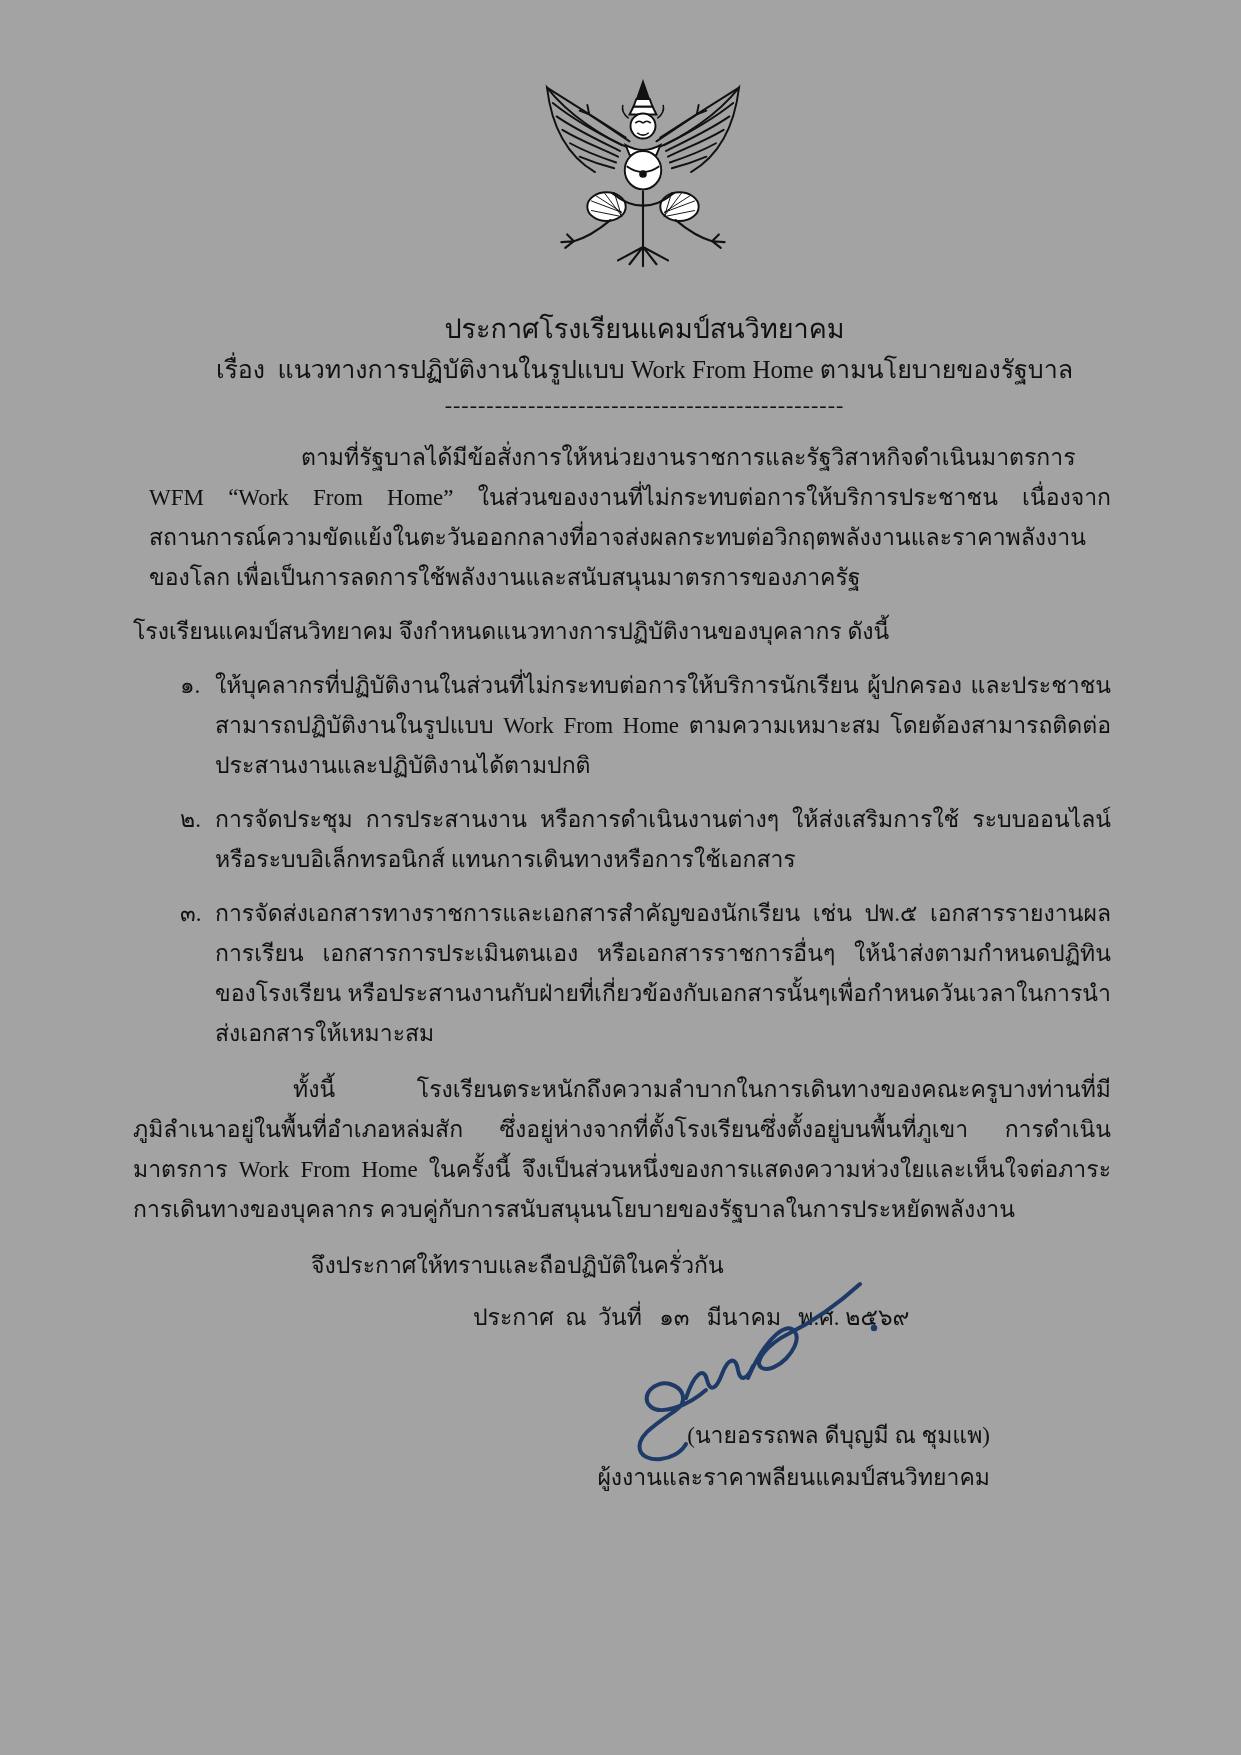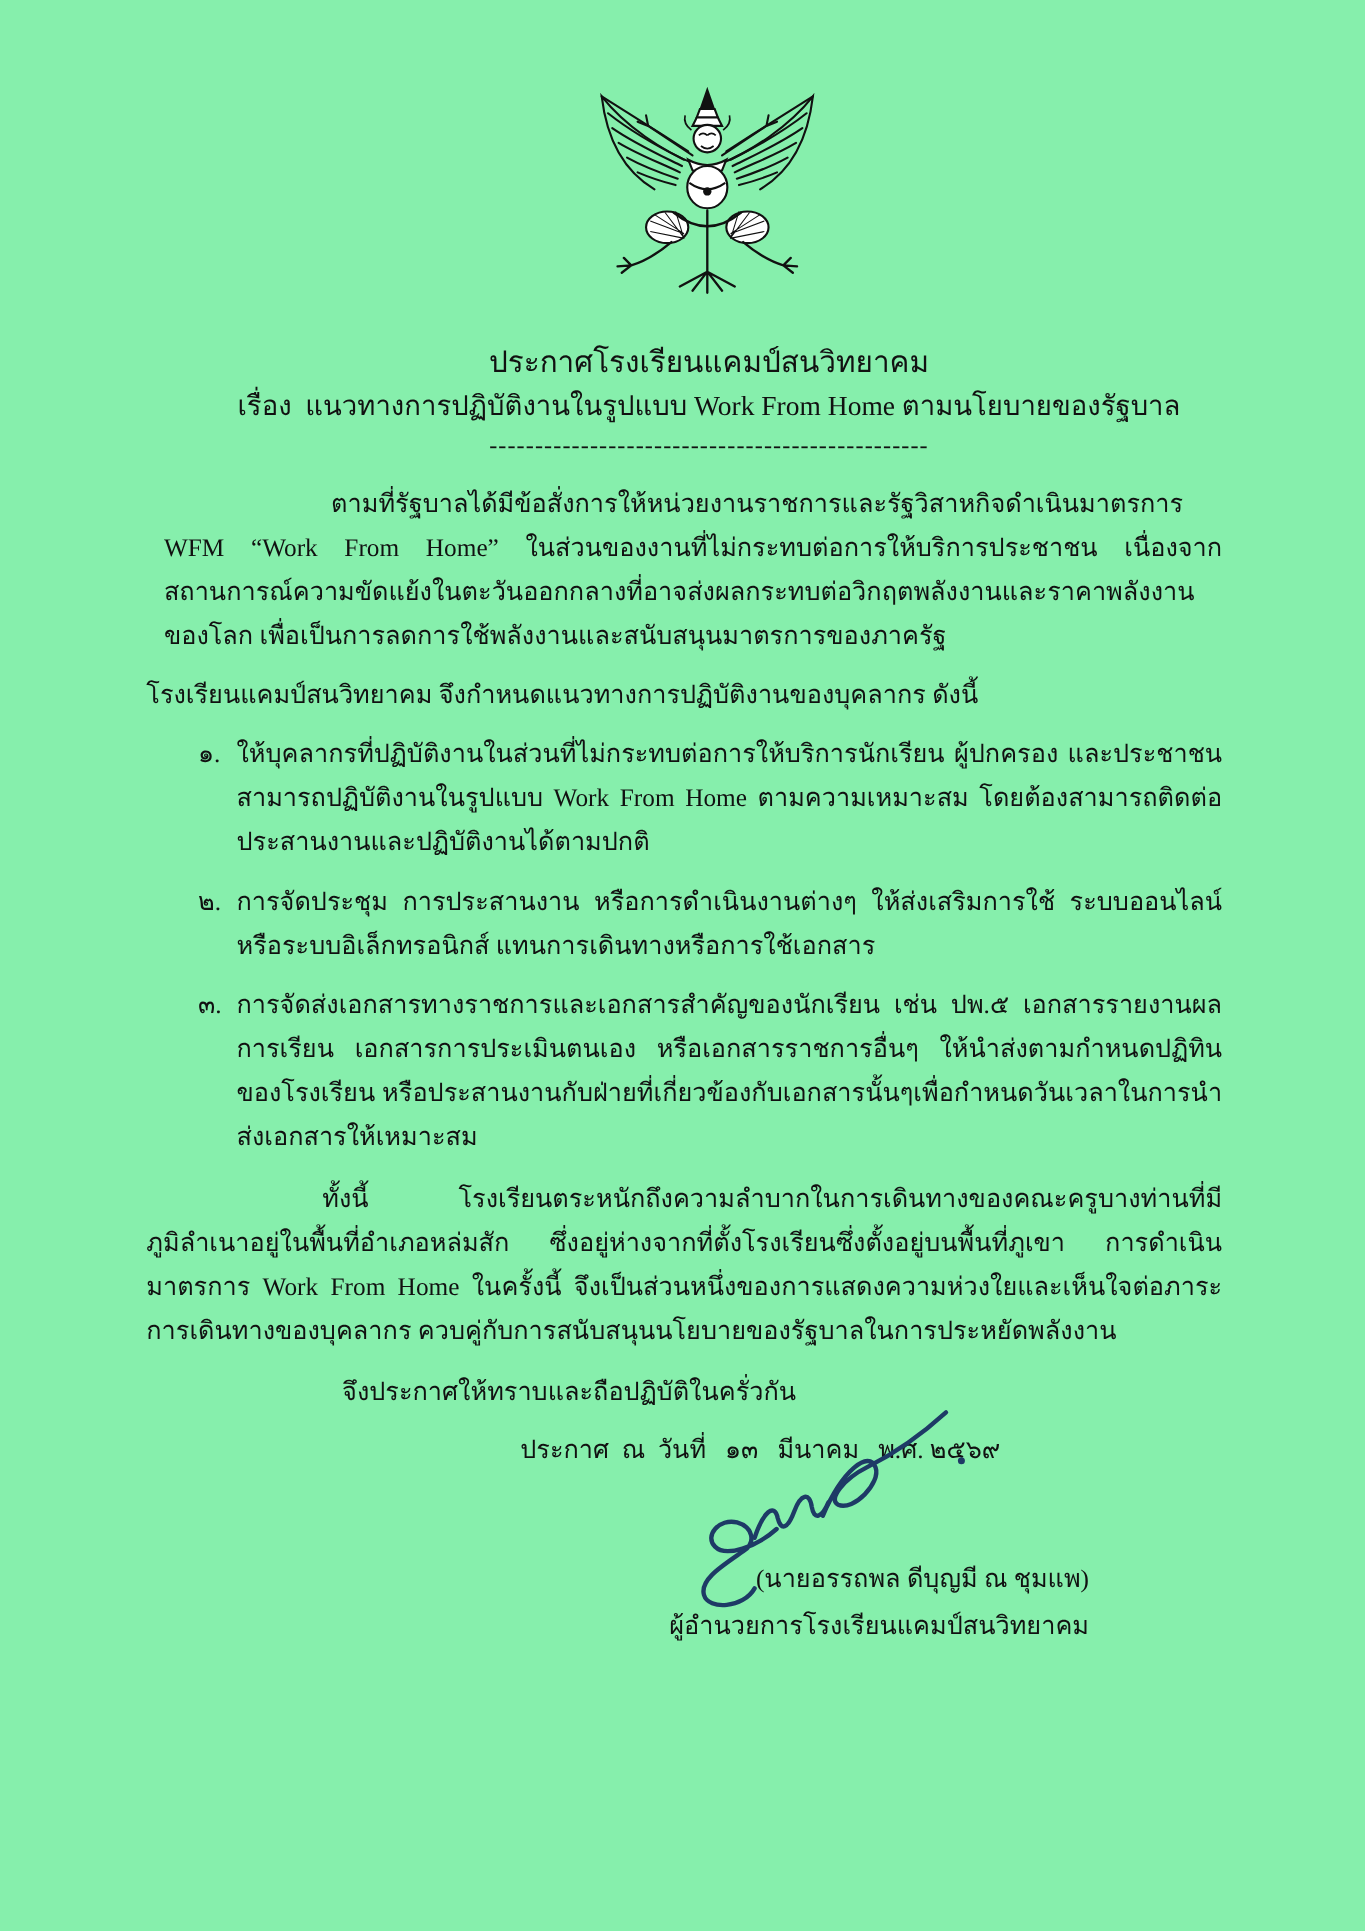--- a/index.html
+++ b/index.html
@@ -4,21 +4,21 @@
 <style>
   html,body{margin:0;padding:0;}
   body{
     width:1241px;height:1755px;
     background:#ffffff;
     font-family:"Liberation Serif","DejaVu Sans",sans-serif;
     color:#111111;
     position:relative;
     overflow:hidden;
   }
-  .page{position:absolute;inset:0;background:#86efac;}
+  .page{position:absolute;inset:0;background:#a3a3a3;}
 
   
   .emblem{
     position:absolute;top:78px;left:0;width:100%;
     display:flex;justify-content:center;
   }
   .emblem svg{transform:translateX(22px);}
 
   
   .heading{
@@ -183,16 +183,16 @@
     <g stroke="#1e3a66" fill="none" stroke-width="4" stroke-linecap="round" stroke-linejoin="round">
       <path d="M116,112 C98,128 70,138 60,128 C50,118 64,102 80,106 C94,110 98,124 86,132 C66,146 46,158 50,172 C54,186 86,184 96,166"></path>
       <path d="M96,120 C104,96 114,88 117,102 C120,114 126,112 132,96 C138,80 146,78 148,92 C150,104 157,102 163,88"></path>
       <path d="M158,100 C176,58 200,40 206,56 C211,70 186,96 172,90 C162,85 178,66 198,56 C222,44 248,26 270,6"></path>
       <circle cx="284" cy="50" r="3.2" fill="#1e3a66" stroke="none"></circle>
     </g>
   </svg>
 
   <div class="signature-block">
     <div>(นายอรรถพล ดีบุญมี ณ ชุมแพ)</div>
-    <div>ผู้อำนวยการโรงเรียนแคมป์สนวิทยาคม</div>
+    <div>ผู้งงานและราคาพลียนแคมป์สนวิทยาคม</div>
   </div>
 
 </div>
 
 </body></html>

